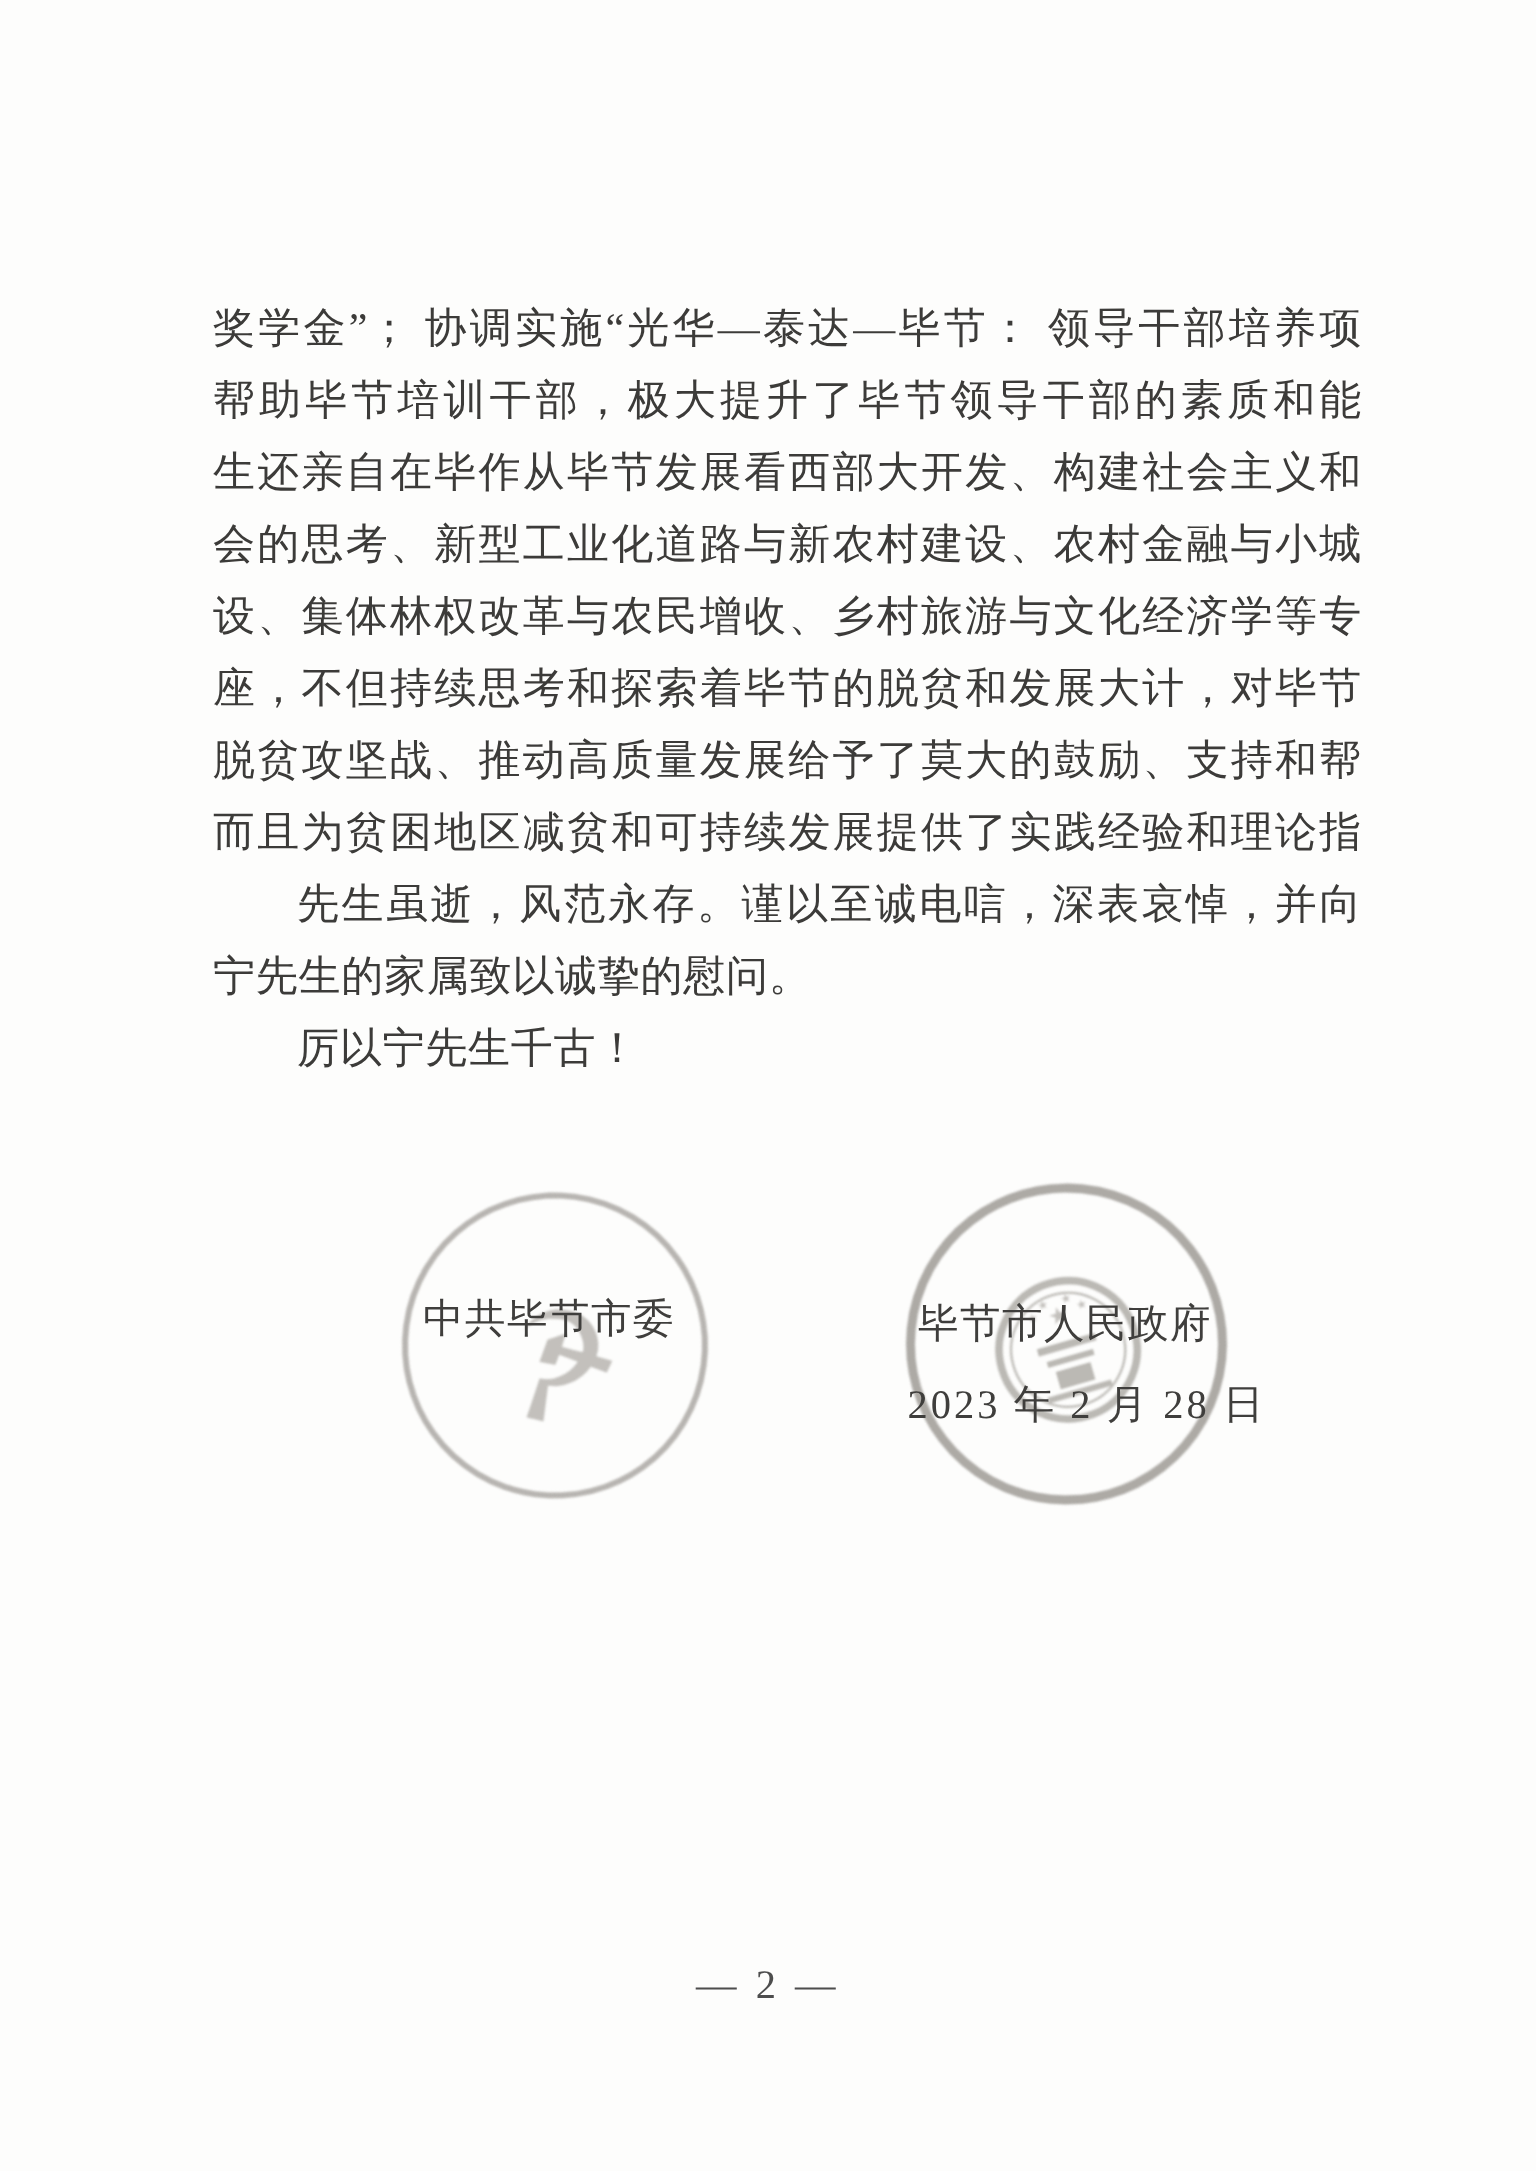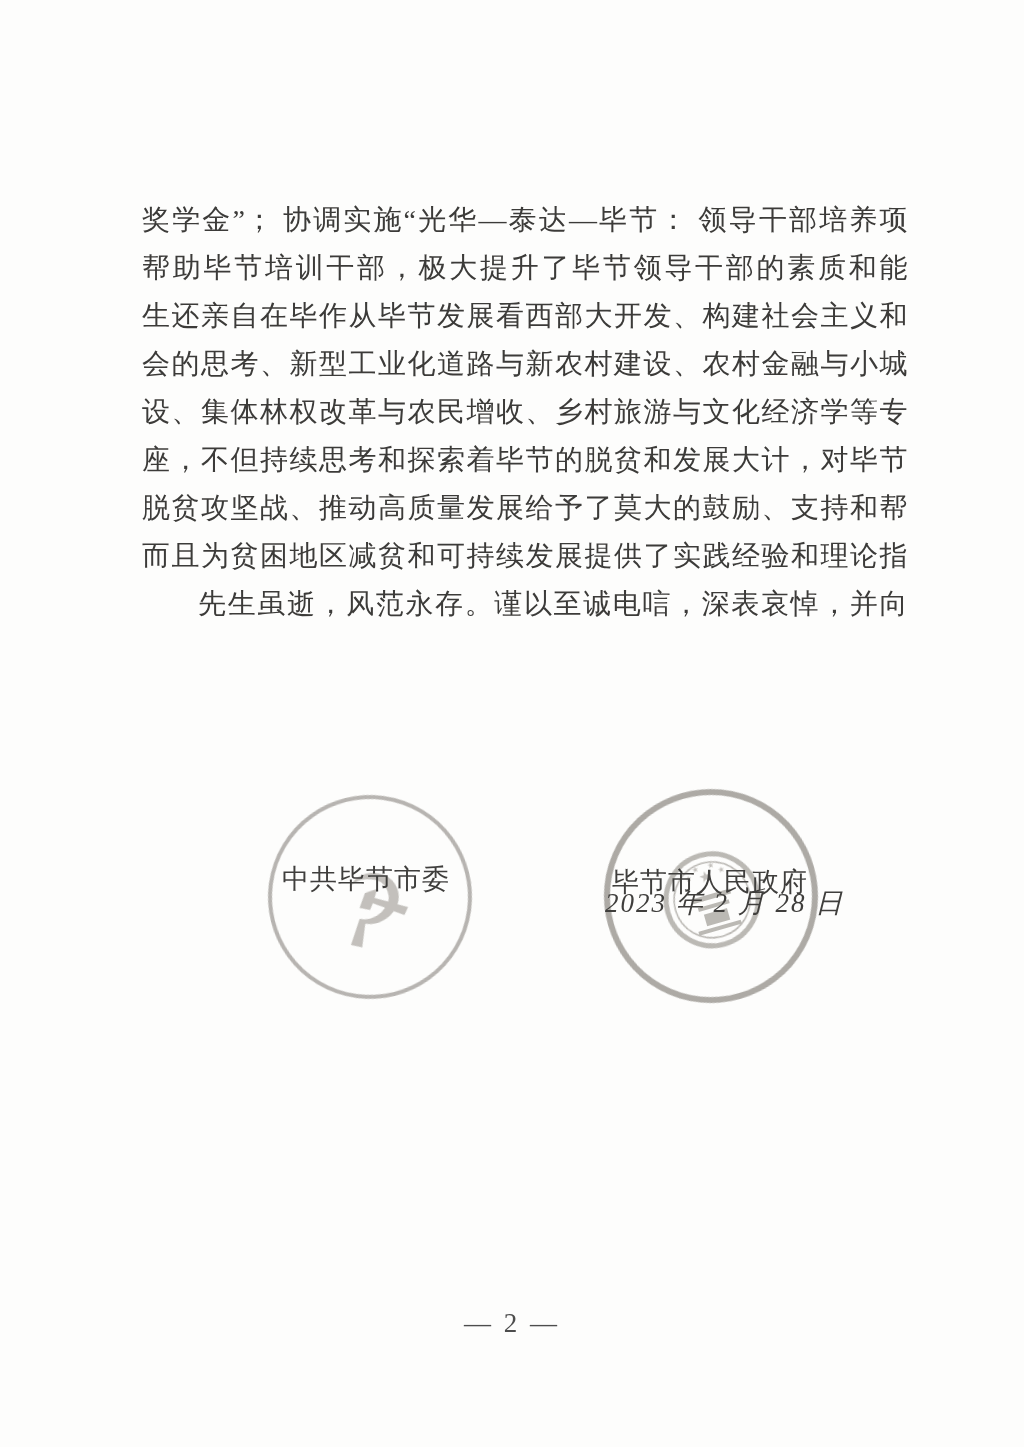--- a/index.html
+++ b/index.html
@@ -69,21 +69,21 @@
   
   .sig {
     position: absolute;
     color: #3f3e3c;
     font-size: 27px;
     white-space: nowrap;
     z-index: 3;
   }
   .sig-left-name  { left: 282px; top: 861px; letter-spacing: 1px; }
   .sig-right-name { left: 612px; top: 864px; letter-spacing: 1px; }
-  .sig-date       { left: 605px; top: 885px; letter-spacing: 2px; font-style: italic; }
+  .sig-date       { left: 605px; top: 918px; letter-spacing: 2px; }
 
   
   .page-number {
     position: absolute;
     left: 0;
     right: 0;
     top: 1308px;
     text-align: center;
     font-size: 27px;
     color: #4d4d4d;
@@ -98,20 +98,22 @@
   <div class="letter-body">
     <div class="line fill">奖学金”； 协调实施“光华—泰达—毕节： 领导干部培养项目”，</div>
     <div class="line fill">帮助毕节培训干部，极大提升了毕节领导干部的素质和能力。先</div>
     <div class="line fill">生还亲自在毕作从毕节发展看西部大开发、构建社会主义和谐社</div>
     <div class="line fill">会的思考、新型工业化道路与新农村建设、农村金融与小城镇建</div>
     <div class="line fill">设、集体林权改革与农民增收、乡村旅游与文化经济学等专题讲</div>
     <div class="line fill">座，不但持续思考和探索着毕节的脱贫和发展大计，对毕节打赢</div>
     <div class="line fill">脱贫攻坚战、推动高质量发展给予了莫大的鼓励、支持和帮助，</div>
     <div class="line fill">而且为贫困地区减贫和可持续发展提供了实践经验和理论指导，</div>
     <div class="line fill indent">先生虽逝，风范永存。谨以至诚电唁，深表哀悼，并向厉以</div>
+    <div class="line">宁先生的家属致以诚挚的慰问。</div>
+    <div class="line indent">厉以宁先生千古！</div>
   </div>
 
   <svg class="stamp stamp-left" width="212" height="212" viewBox="0 0 212 212">
     <circle cx="106" cy="106" r="100" fill="none" stroke="#b4b1ad" stroke-width="4"></circle>
     <path id="leftRing" d="M 106 186 A 80 80 0 1 1 105.9 186" fill="none"></path>
     <text class="ring-text" font-size="25" letter-spacing="5" text-anchor="middle">
       <textPath href="#leftRing" startOffset="50%">中国共产党毕节市委员会</textPath>
     </text>
     <text class="emblem-glyph" x="106" y="150" font-size="92" text-anchor="middle" opacity="0.85" transform="rotate(-8 106 120)">☭</text>
   </svg>

